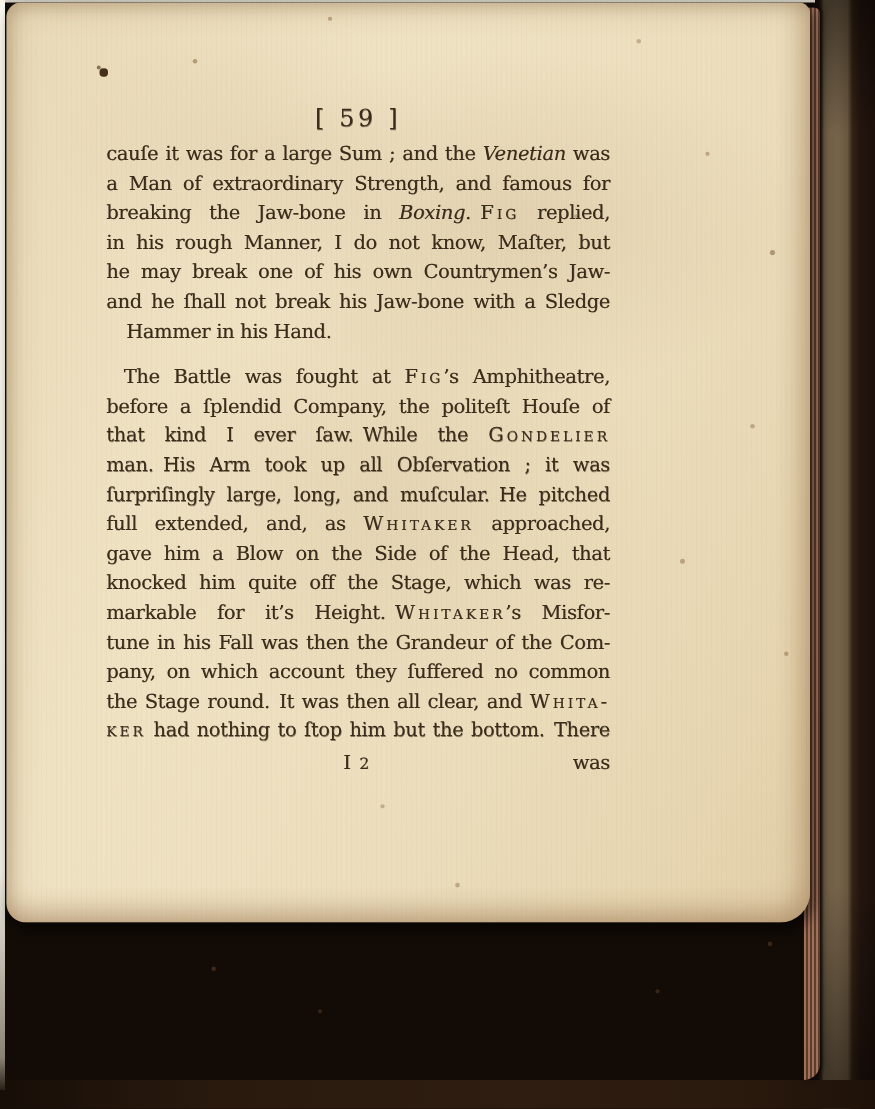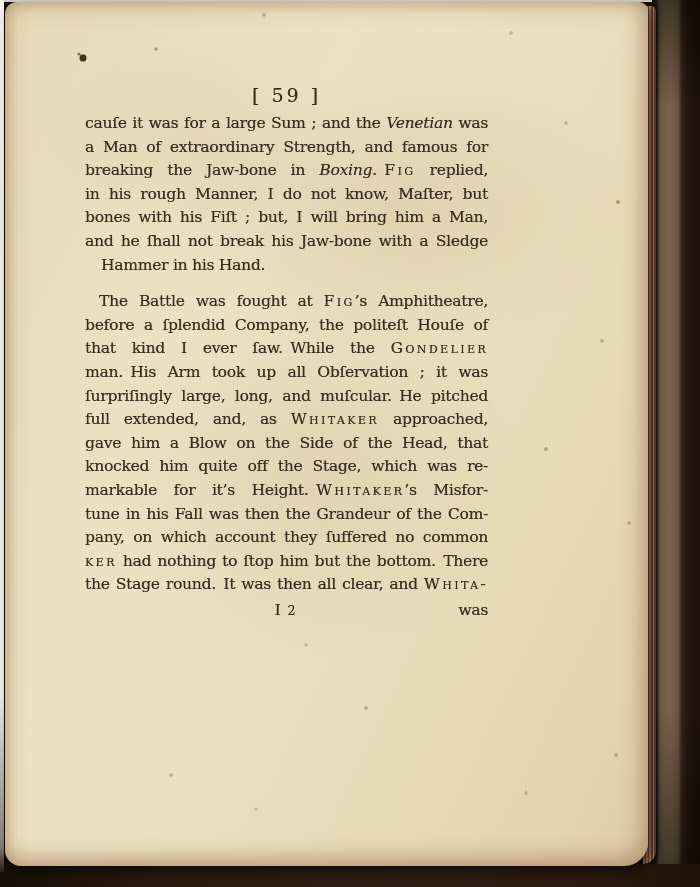--- a/index.html
+++ b/index.html
@@ -43,21 +43,21 @@
   }
 
   
   .bottom-wall {
     position: absolute; left: 0; top: 864px; width: 700px; height: 23px;
     background: linear-gradient(90deg, #170e07 0%, #2a1a0e 25%, #2e1d10 60%, #2a190d 85%, #1e1208 100%);
   }
 
   
   .page {
-    position: absolute; left: 5px; top: 2px; width: 643px; height: 864px;
+    position: absolute; left: 5px; top: 2px; width: 643px; height: 736px;
     border-radius: 12px 9px 24px 16px;
     background:
       radial-gradient(ellipse 340px 200px at 62% 24%, rgba(146,112,66,0.13), rgba(146,112,66,0) 70%),
       radial-gradient(ellipse 300px 260px at 48% 55%, rgba(140,108,64,0.10), rgba(140,108,64,0) 70%),
       radial-gradient(ellipse 220px 140px at 30% 16%, rgba(150,118,74,0.08), rgba(150,118,74,0) 70%),
       repeating-linear-gradient(90deg, rgba(104,80,48,0.028) 0px, rgba(104,80,48,0.028) 1px, rgba(0,0,0,0) 1px, rgba(0,0,0,0) 4px),
       linear-gradient(115deg, #e9dab8 0%, #efe2c3 34%, #ecdebd 62%, #e6d5b0 88%, #e0cda6 100%);
     box-shadow:
       inset 0 0 26px rgba(118,86,48,0.30),
       inset -7px -10px 18px rgba(142,96,60,0.28),
@@ -141,38 +141,38 @@
 
     <div class="content">
       <div class="running-head">[ 59 ]</div>
 
       <div>
           <div class="para">
             <div class="line"><span>cauſe it was for a large Sum ; and the </span><span class="it">Venetian</span><span> was</span></div>
             <div class="line"><span>a Man of extraordinary Strength, and famous for</span></div>
             <div class="line"><span>breaking the Jaw-bone in </span><span class="it">Boxing</span><span>. </span><span class="name">Fig</span><span> replied,</span></div>
             <div class="line"><span>in his rough Manner, I do not know, Maſter, but</span></div>
-            <div class="line"><span>bones with his Fiſt ; but, I will bring him a Man,</span></div>
+            <div class="line"><span>he may break one of his own Countrymen’s Jaw-</span></div>
             <div class="line"><span>and he ſhall not break his Jaw-bone with a Sledge</span></div>
             <div class="line noj"><span>Hammer in his Hand.</span></div>
           </div>
           <div class="para indent2">
             <div class="line"><span>The Battle was fought at </span><span class="name">Fig</span><span>’s Amphitheatre,</span></div>
             <div class="line"><span>before a ſplendid Company, the politeſt Houſe of</span></div>
             <div class="line"><span>that kind I ever ſaw. While the </span><span class="name">Gondelier</span></div>
             <div class="line"><span>man. His Arm took up all Obſervation ; it was</span></div>
             <div class="line"><span>ſurpriſingly large, long, and muſcular. He pitched</span></div>
             <div class="line"><span>full extended, and, as </span><span class="name">Whitaker</span><span> approached,</span></div>
             <div class="line"><span>gave him a Blow on the Side of the Head, that</span></div>
             <div class="line"><span>knocked him quite off the Stage, which was re-</span></div>
             <div class="line"><span>markable for it’s Height. </span><span class="name">Whitaker</span><span>’s Misfor-</span></div>
             <div class="line"><span>tune in his Fall was then the Grandeur of the Com-</span></div>
             <div class="line"><span>pany, on which account they ſuffered no common</span></div>
+            <div class="line"><span>the Stage round. It was then all clear, and </span><span class="name">Whita-</span></div>
             <div class="line"><span class="name">ker</span><span> had nothing to ſtop him but the bottom. There</span></div>
-            <div class="line"><span>the Stage round. It was then all clear, and </span><span class="name">Whita-</span></div>
           </div>
         </div>
 
       <div class="footer-line">
         <span class="signature"><span>I</span><span class="sig-num">2</span></span>
         <span class="catchword">was</span>
       </div>
     </div>
   </div>
 </div>

